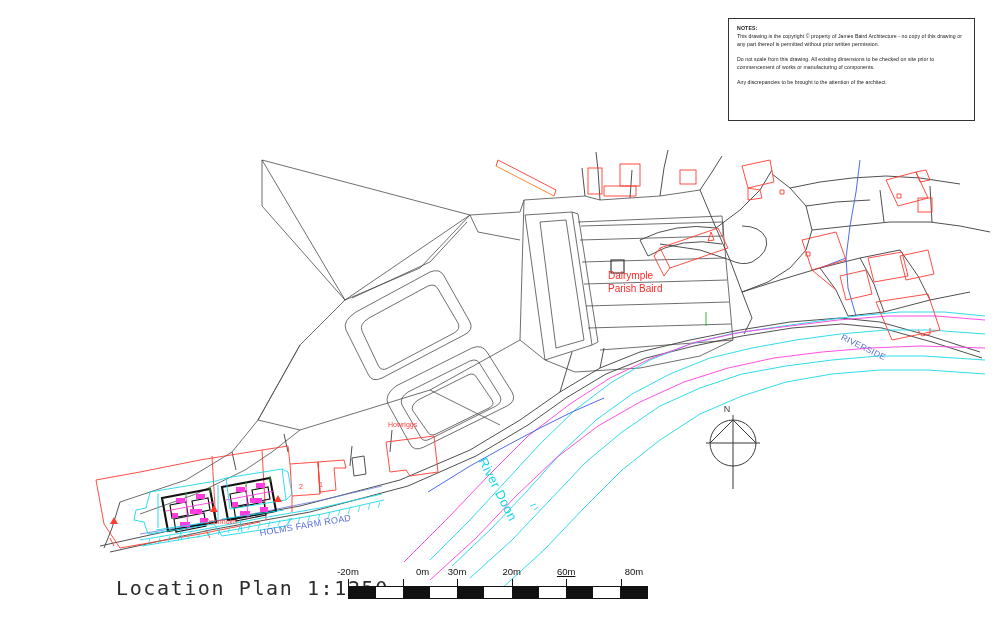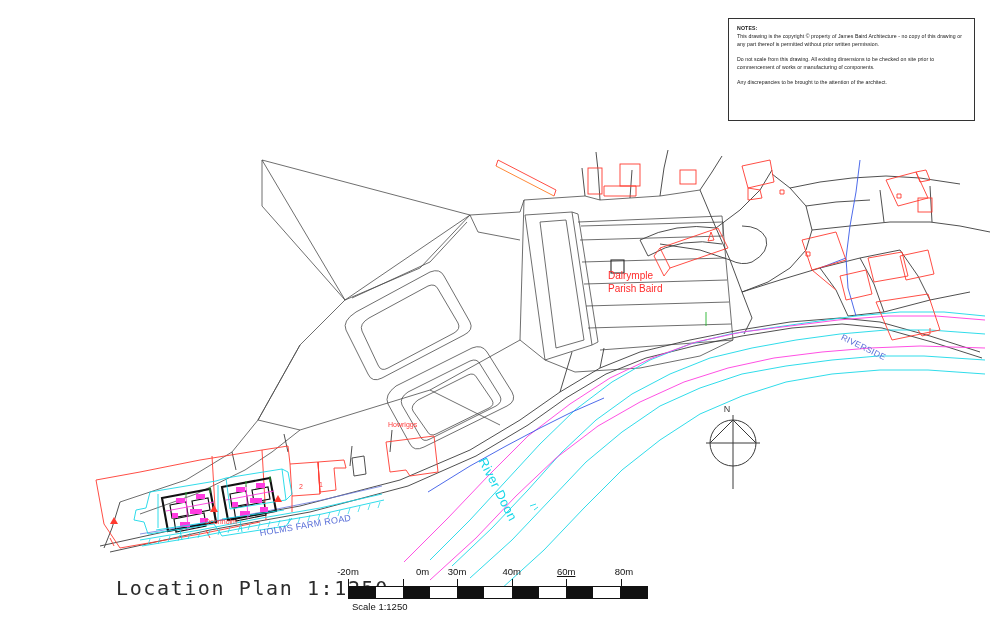--- a/index.html
+++ b/index.html
@@ -343,23 +343,23 @@
   <div class="lbl" id="lbl-riverside">RIVERSIDE</div>
   <div class="lbl" id="lbl-north">N</div>
 
   <div id="plan-title">Location Plan 1:1250</div>
 
   <div id="scalebar-block">
     <div id="scale-ticklabels">
         <span style="left: 0px;">-20m</span>
         <span style="left: 54.5455px; margin-left: 20px;">0m</span>
         <span style="left: 109.091px;">30m</span>
-        <span style="left: 163.636px;">40m</span>
+        <span style="left: 163.636px;">20m</span>
         <span style="left: 218.182px; text-decoration: underline;">60m</span>
-        <span style="left: 276px;">80m</span>
+        <span style="left: 286px;">80m</span>
       </div>
     <div id="scale-ticks">
         <i style="left: 0px;"></i>
         <i style="left: 54.5455px;"></i>
         <i style="left: 109.091px;"></i>
         <i style="left: 163.636px;"></i>
         <i style="left: 218.182px;"></i>
         <i style="left: 272.727px;"></i>
       </div>
     <div id="scale-bar">
@@ -368,16 +368,15 @@
         <div style="background: rgb(17, 17, 17);"></div>
         <div style="background: rgb(255, 255, 255);"></div>
         <div style="background: rgb(17, 17, 17);"></div>
         <div style="background: rgb(255, 255, 255);"></div>
         <div style="background: rgb(17, 17, 17);"></div>
         <div style="background: rgb(255, 255, 255);"></div>
         <div style="background: rgb(17, 17, 17);"></div>
         <div style="background: rgb(255, 255, 255);"></div>
         <div style="background: rgb(17, 17, 17);"></div>
       </div>
-    <div id="scale-caption">Scale 1:1250</div>
   </div>
 
 </div>
 
 </body></html>

